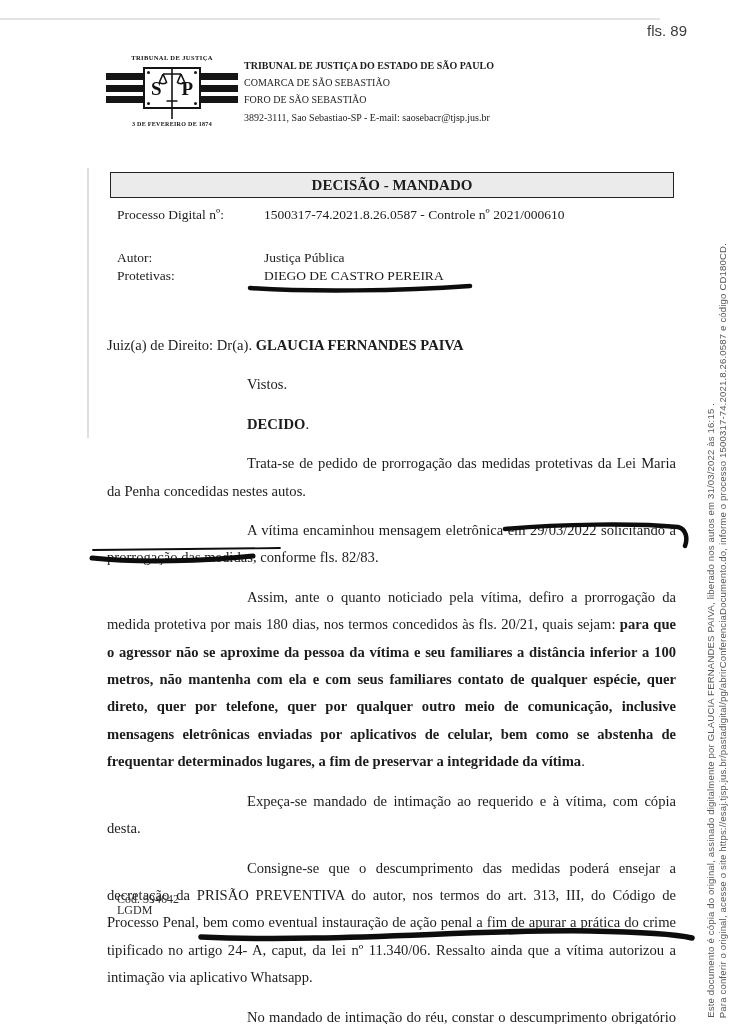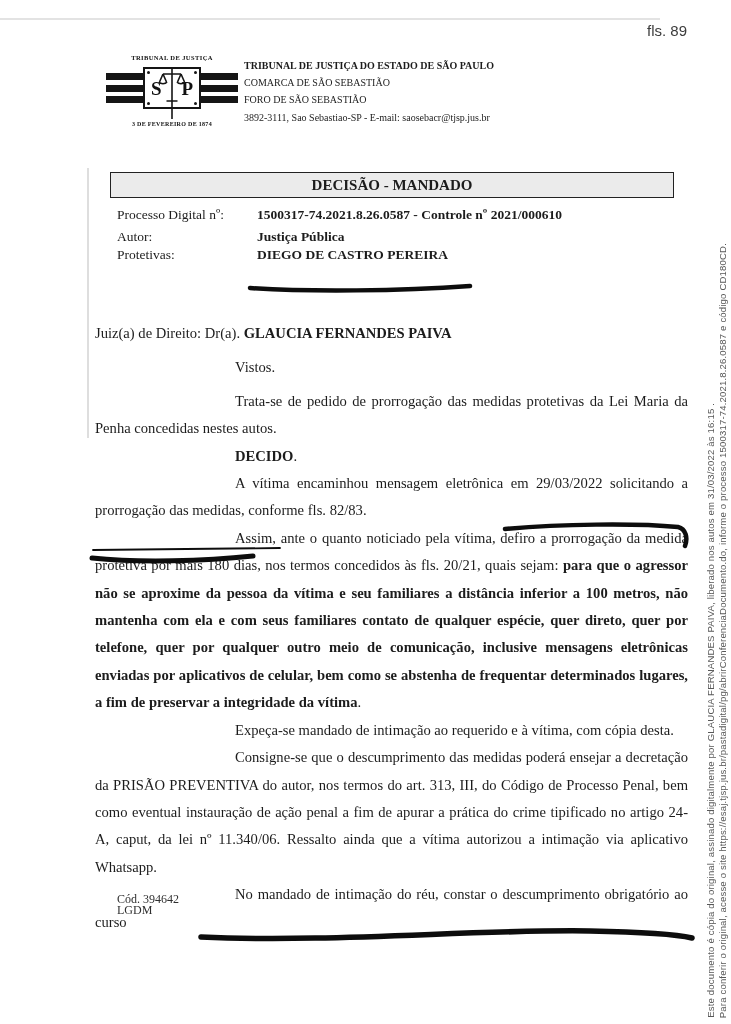--- a/index.html
+++ b/index.html
@@ -33,30 +33,30 @@
   .header-text{flex:1;font-size:10px;line-height:17.2px;padding-top:1px;margin-top:16px;}
   .ht-bold{font-weight:bold;}
 
   
   .title-box{position:absolute;top:172px;left:95px;width:562px;height:24px;
              background:#ebebeb;border:1.5px solid #222;display:flex;
              align-items:center;justify-content:center;font-weight:bold;font-size:15px;margin-left:15px;}
 
   
   .case-info{position:absolute;top:206px;left:117px;width:566px;
-             display:grid;grid-template-columns:140px 1fr;column-gap:0;
+             display:grid;grid-template-columns:140px 1fr;column-gap:7px;
              font-size:13.5px;line-height:18.5px;}
   .ci-label{font-weight:normal;}
-  .ci-value{font-weight:bold;}
-  .ci-autor{margin-top:3px;}
+  .ci-value{font-weight:normal;}
+  .ci-autor{margin-top:24px;}
 
   
   .doc-body{position:absolute;top:320px;left:95px;width:593px;
             font-size:14.6px;line-height:27.4px;text-align:justify;}
-  .doc-body p{margin:0;text-indent:140px;}
+  .doc-body p{margin:12px;text-indent:140px;}
   .judge-line{text-indent:0 !important;text-align:left;margin-bottom:7px !important;}
   .vistos{margin-bottom:6px !important;text-align:left;}
   b{font-weight:bold;}
 
   .footer{position:absolute;top:894px;left:117px;font-size:12px;line-height:10.5px;color:#2e2e2e;}
 
   
   .sidebar{position:absolute;right:3px;bottom:6px;display:flex;align-items:flex-end;gap:1px;}
   .sidebar span{writing-mode:vertical-rl;transform:rotate(180deg);white-space:nowrap;
                 font-family:"Liberation Sans",sans-serif;font-size:9.6px;color:#585858;
@@ -118,22 +118,22 @@
   <div class="ci-value">1500317-74.2021.8.26.0587 - Controle nº 2021/000610</div>
   <div class="ci-label ci-autor">Autor:</div>
   <div class="ci-value ci-autor">Justiça Pública</div>
   <div class="ci-label">Protetivas:</div>
   <div class="ci-value">DIEGO DE CASTRO PEREIRA</div>
 </div>
 
 <div class="doc-body">
   <p class="judge-line"><span>Juiz(a) de Direito: Dr(a). </span><b>GLAUCIA FERNANDES PAIVA</b></p>
   <p class="vistos">Vistos.</p>
+  <p><b>DECIDO</b><span>.</span></p>
   <p>Trata-se de pedido de prorrogação das  medidas protetivas da Lei Maria da Penha concedidas nestes autos.</p>
-  <p><b>DECIDO</b><span>.</span></p>
   <p>A vítima encaminhou mensagem eletrônica em 29/03/2022 solicitando a prorrogação das medidas, conforme fls. 82/83.</p>
   <p><span>Assim, ante o quanto noticiado pela vítima, defiro a prorrogação da medida protetiva por mais 180 dias, nos termos concedidos às fls. 20/21, quais sejam: </span><b>para que o agressor não se aproxime da pessoa da vítima e seu familiares a distância inferior a 100 metros, não mantenha com ela e com seus familiares contato de qualquer espécie, quer direto, quer por telefone, quer por qualquer outro meio de comunicação, inclusive mensagens eletrônicas enviadas por aplicativos de celular, bem como se abstenha de frequentar determinados lugares, a fim de preservar a integridade da vítima</b><span>.</span></p>
   <p>Expeça-se mandado de intimação ao requerido e à vítima, com cópia desta.</p>
   <p>Consigne-se que o descumprimento das medidas poderá ensejar a decretação da PRISÃO PREVENTIVA do autor, nos termos do art. 313, III, do Código de Processo Penal, bem como eventual instauração de ação penal a fim de apurar a prática do crime tipificado no artigo 24- A, caput, da lei nº 11.340/06. Ressalto ainda que a vítima autorizou a intimação via aplicativo Whatsapp.</p>
   <p>No mandado de intimação do réu, constar o descumprimento obrigatório ao curso</p>
 </div>
 
 <div class="footer">
   <div>Cód. 394642</div>
   <div>LGDM</div>

